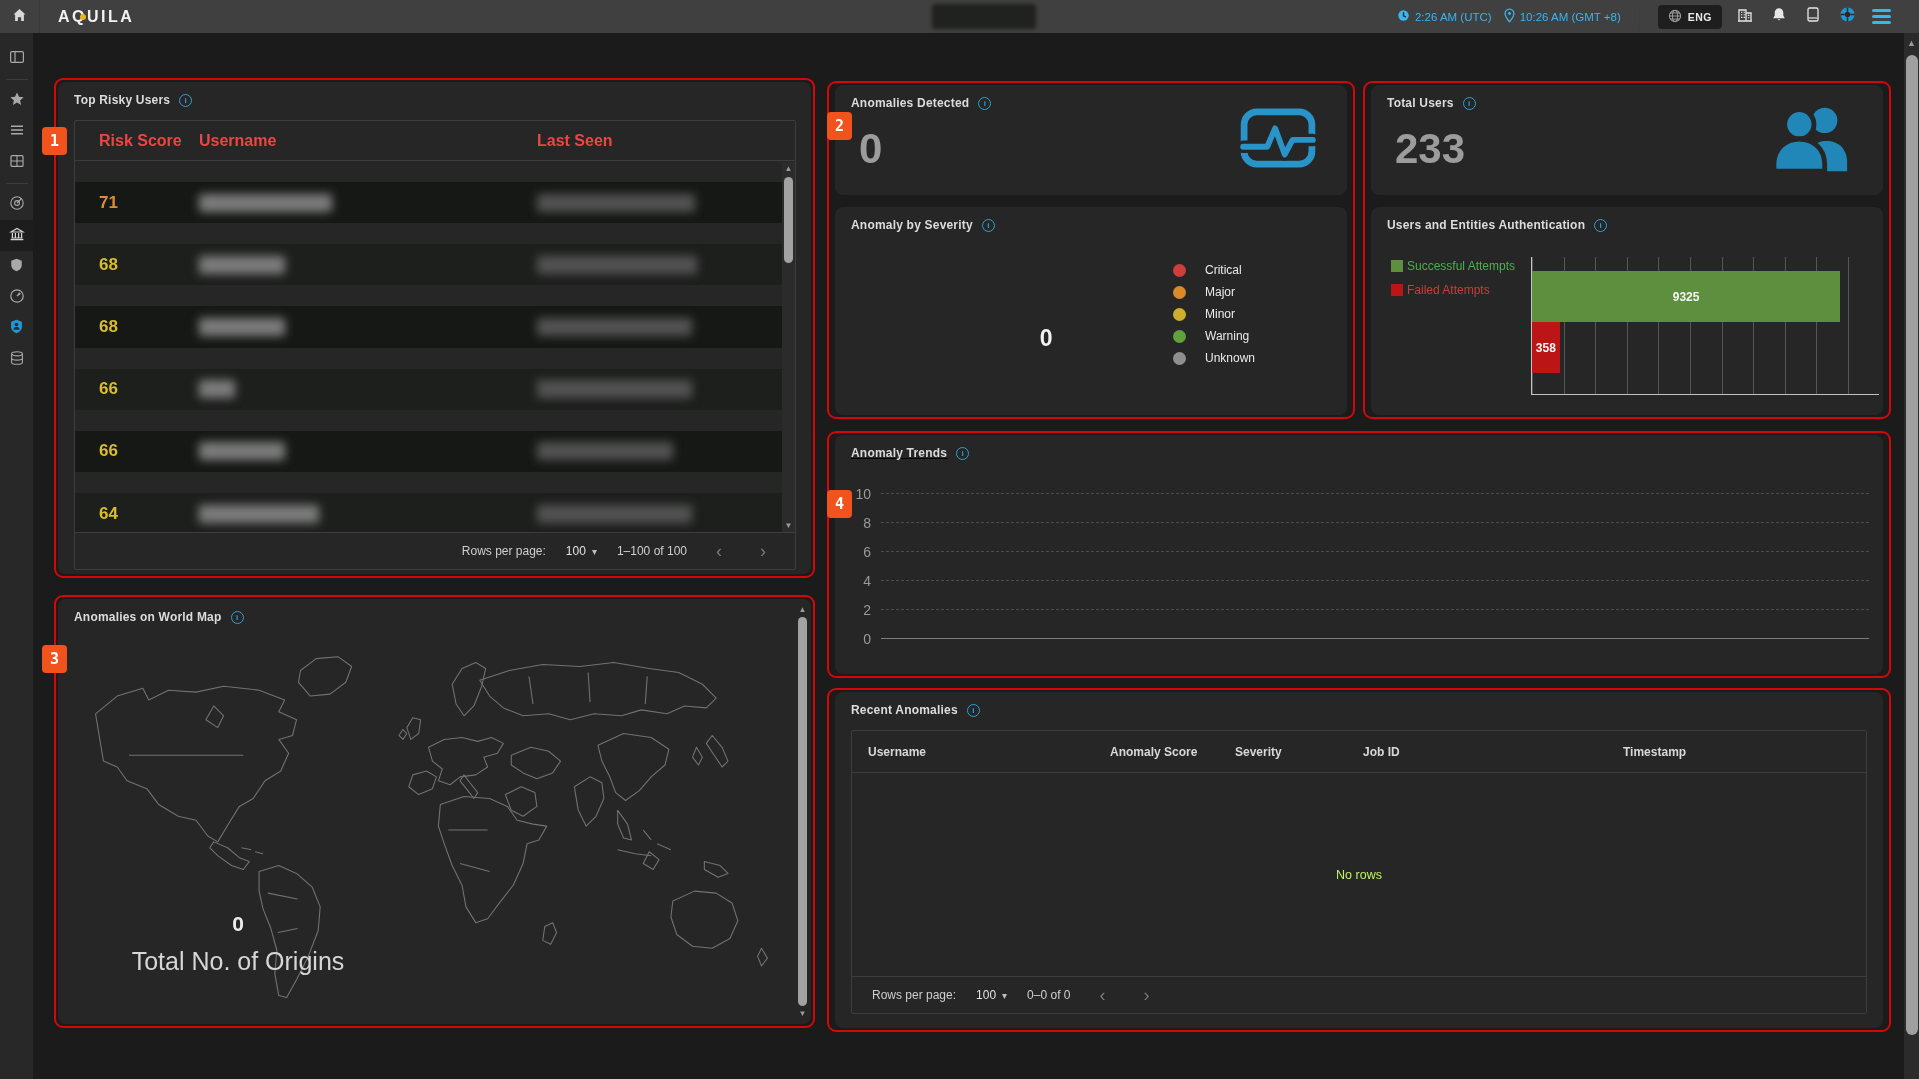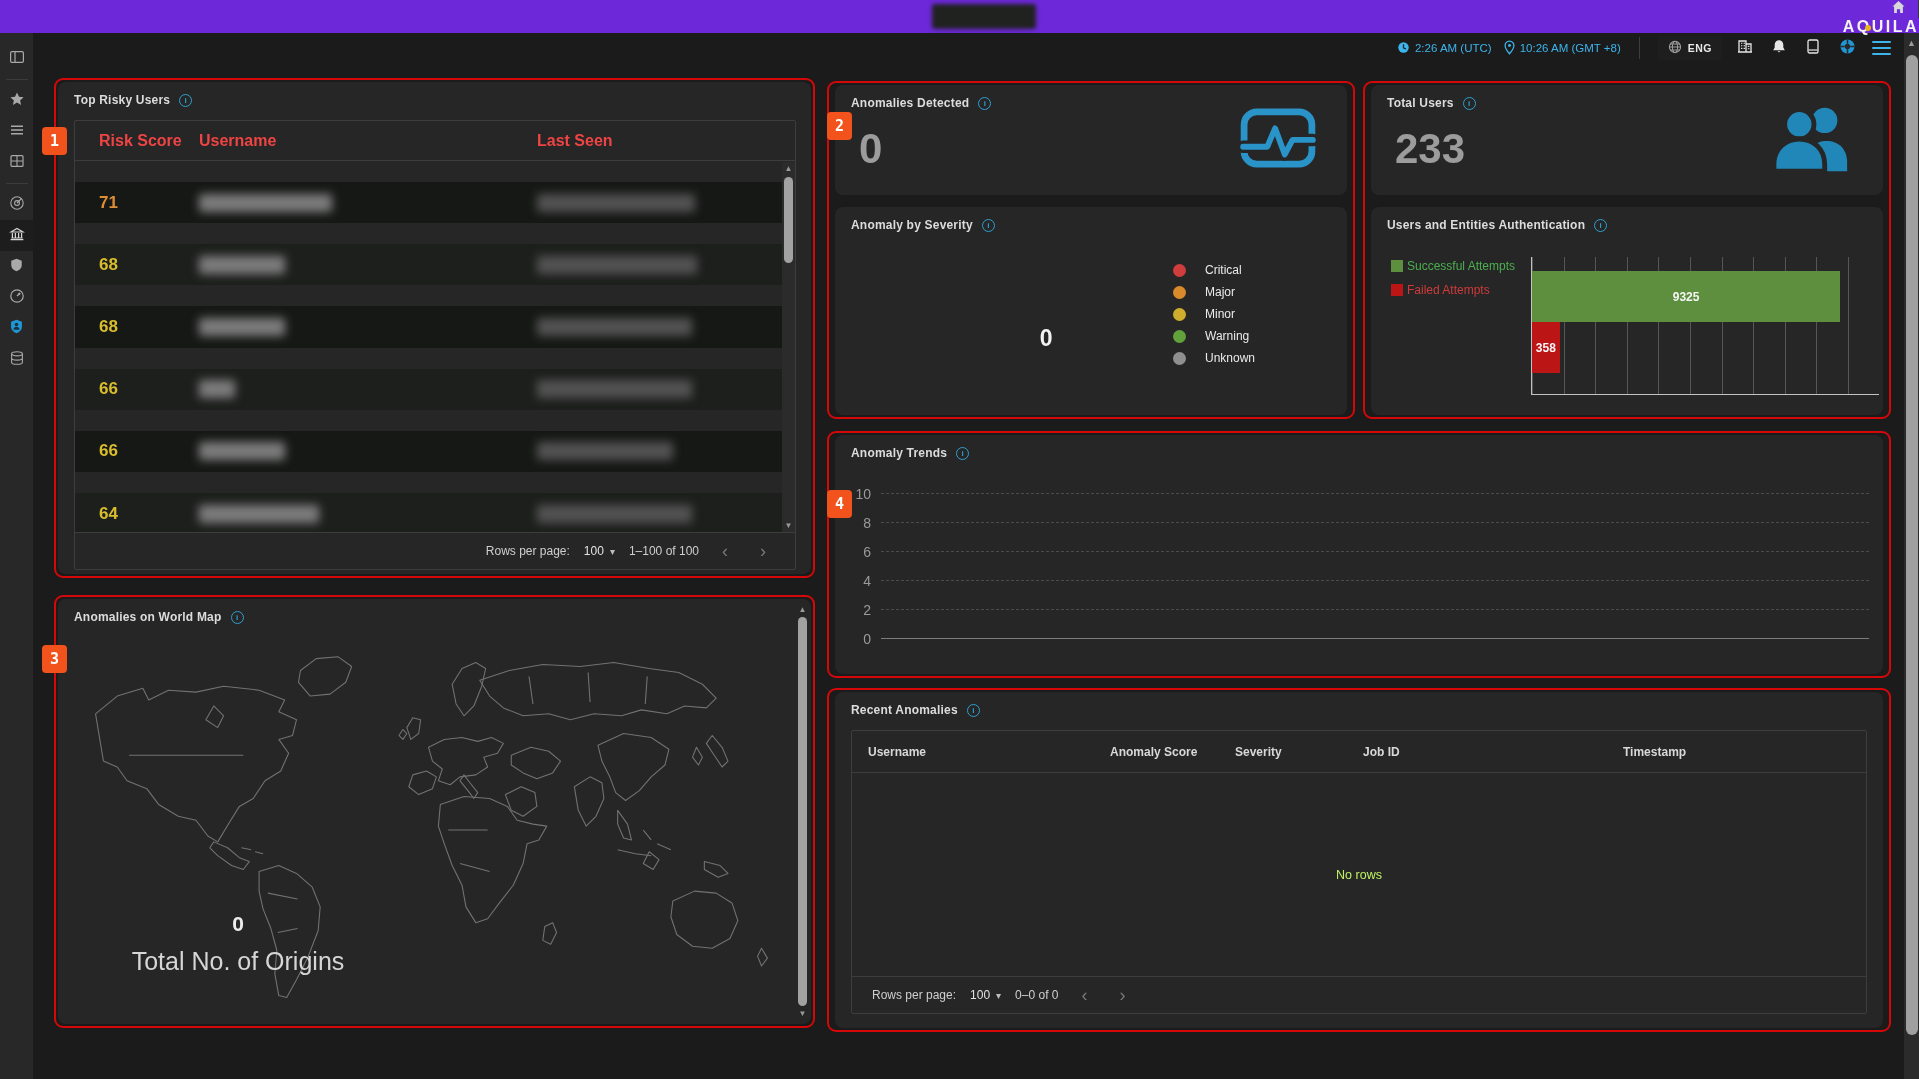--- a/index.html
+++ b/index.html
@@ -1,21 +1,21 @@
 <!DOCTYPE html>
 <html><head>
 <meta charset="utf-8">
 <style>
   * { margin:0; padding:0; box-sizing:border-box; }
   html,body { background:#111; }
   body { font-family:"Liberation Sans","DejaVu Sans",sans-serif; }
   .root { position:relative; width:1919px; height:1079px; background:#1b1b1b; overflow:hidden; }
 
   
-  .topbar { position:absolute; left:0; top:0; width:1919px; height:33px; background:#6d28d9; display:flex; align-items:flex-end; z-index:30;flex-direction:column; }
+  .topbar { position:absolute; left:0; top:0; width:1919px; height:33px; background:#404040; display:flex; align-items:center; z-index:30; }
   .home-btn { width:40px; height:33px; display:flex; align-items:center; justify-content:center; border-right:1px solid #3a3a3a; cursor:pointer; }
   .brand { position:relative; margin-left:18px; color:#f2f2f2; font-size:16px; font-weight:700; letter-spacing:2.5px; }
   .brand::after { content:""; position:absolute; left:22px; top:55%; width:6px; height:6px; margin-top:-3px; background:#e8b715; border-radius:50%; }
   .topbar-blur { position:absolute; left:932px; top:4px; width:104px; height:25px; background:#20221f; border-radius:3px; filter:blur(2px); }
   .topbar-right { margin-left:auto; display:flex; align-items:center; gap:12px; padding-right:26px; }
   .tz { display:flex; align-items:center; gap:5px; color:#3cb4ec; font-size:11.5px; white-space:nowrap; }
   .vdiv { width:1px; height:22px; background:#3d3d3d; margin:0 6px; }
   .lang-chip { display:flex; align-items:center; gap:6px; background:#1e1e1e; border-radius:4px; padding:4px 10px; cursor:pointer; }
   .lang-chip span { color:#e8e8e8; font-size:10.5px; font-weight:700; letter-spacing:.5px; }
   .tb-icon { width:22px; height:22px; display:flex; align-items:center; justify-content:center; cursor:pointer; }
@@ -48,21 +48,21 @@
   .rc-last { width:258px; }
   .rt-body { position:relative; flex:1; overflow:hidden; }
   .rrow { display:flex; align-items:center; height:41.2px; cursor:pointer;margin-top:21px; }
   .rrow.odd { background:#161816; }
   .rrow.even { background:#1d1f1d; }
   .rscore { width:124px; padding-left:24px; font-size:17px; font-weight:700; }
   .cell-u { flex:1; display:flex; align-items:center; }
   .cell-l { width:258px; display:flex; align-items:center; }
   .blurbar { height:18px; background:#7c7c7c; border-radius:2px; filter:blur(5px); }
   .blurbar.dark { background:#525252; }
-  .rt-foot { flex:0 0 37px; border-top:1px solid #3d3d3d; display:flex; align-items:center; justify-content:flex-end; gap:14px; padding-right:20px; color:#cfcfcf; font-size:12px; }
+  .rt-foot { flex:0 0 37px; border-top:1px solid #3d3d3d; display:flex; align-items:center; justify-content:flex-end; gap:20px; padding-right:20px; color:#cfcfcf; font-size:12px; }
   .rt-foot.leftal { justify-content:flex-start; padding-left:20px; }
   .pp { display:flex; align-items:center; gap:6px; cursor:pointer; color:#e2e2e2; }
   .pp::after { content:"▾"; color:#bdbdbd; font-size:10px; }
   .chev { color:#7a7a7a; font-size:18px; line-height:1; padding:0 9px; cursor:pointer; }
 
   
   .vscroll { position:absolute; right:0; top:0; bottom:0; width:13px; background:#2b2b2b; }
   .vscroll .arr { position:absolute; left:0; width:13px; height:13px; color:#9a9a9a; font-size:8px; display:flex; align-items:center; justify-content:center; cursor:pointer; }
   .vscroll .arr.up { top:0; } .vscroll .arr.down { bottom:0; }
   .vscroll .thumb { position:absolute; left:2px; width:9px; background:#a2a2a2; border-radius:5px; cursor:pointer; }
@@ -507,21 +507,21 @@
         </div>
         <div class="hbar" style="top: 65px; width: 7.99048%; background: rgb(187, 21, 21);">
           <span>358</span>
         </div>
       </div>
   </div>
 
   <div class="anno" style="left:827px; top:431px; width:1064px; height:247px;"></div>
   <div class="badge" style="left:827px; top:490px;">4</div>
 
-  <div class="panel" style="left:835px; top:435px; width:1048px; height:239px;">
+  <div class="panel" style="left:835px; top:435px; width:1048px; height:239px;text-decoration:underline;">
     <div class="panel-head">
       <span class="ptitle">Anomaly Trends</span>
       <span class="info-i"></span>
     </div>
     <div class="trends-plot">
         <div class="gline" style="top: 0px;">
           <span class="lbl">10</span>
           <span class="ln"></span>
         </div>
         <div class="gline" style="top: 29px;">

